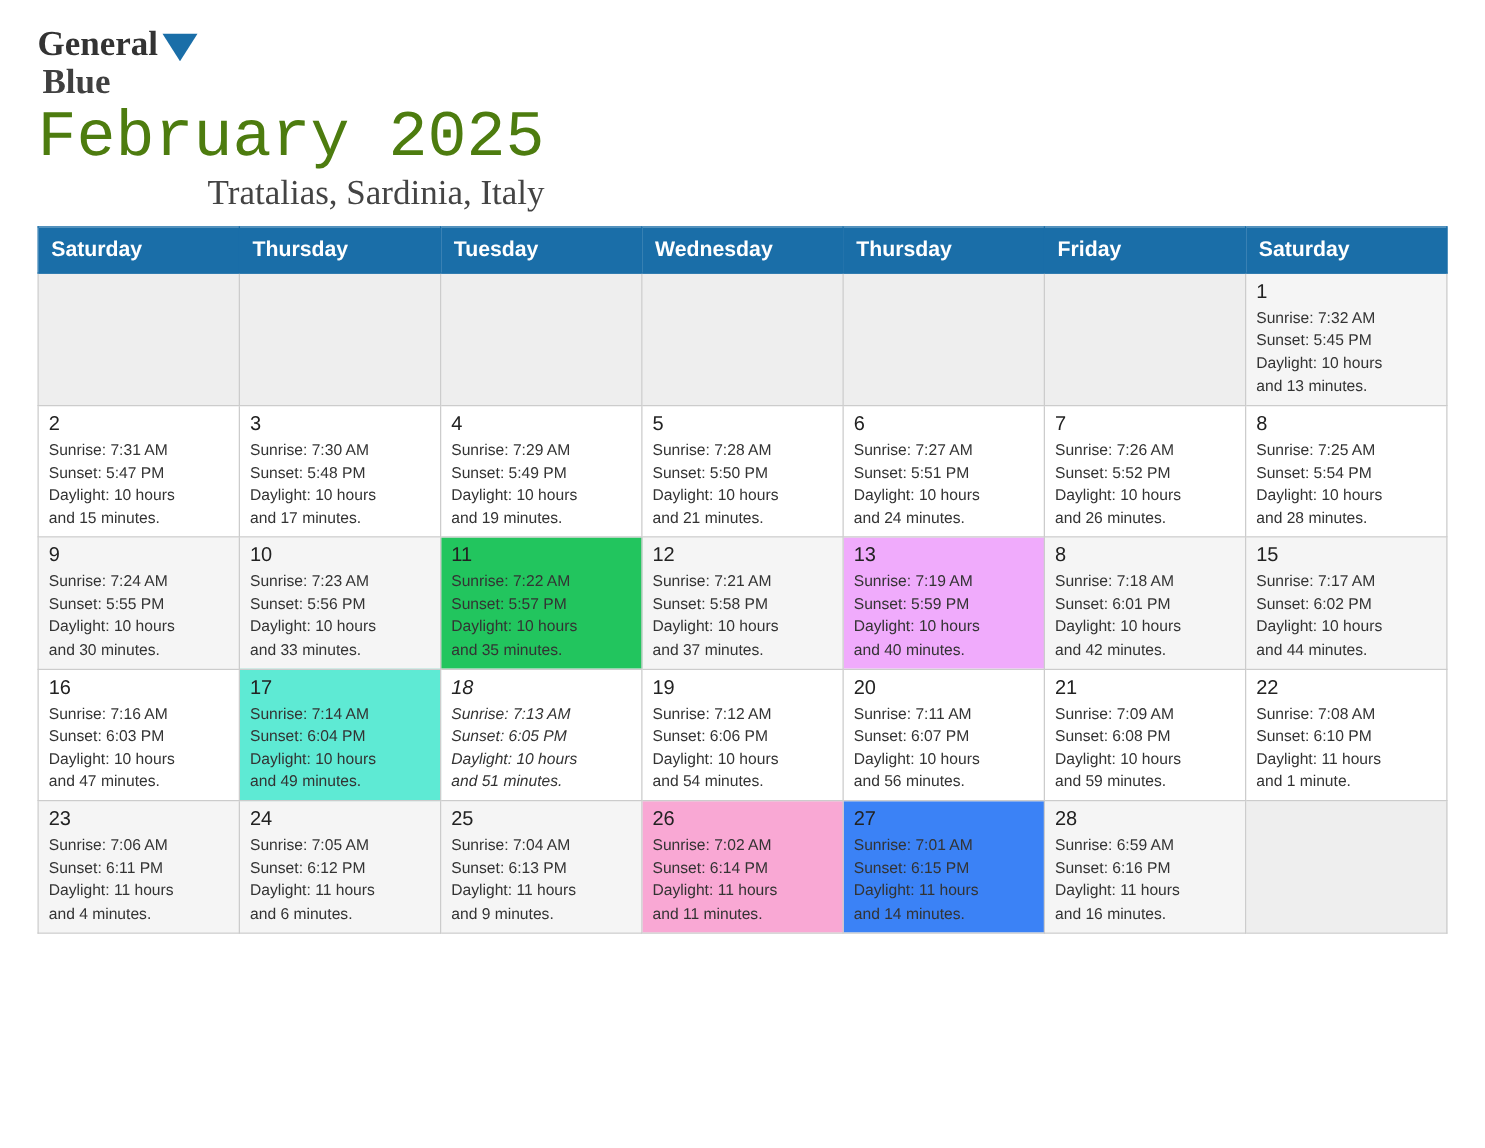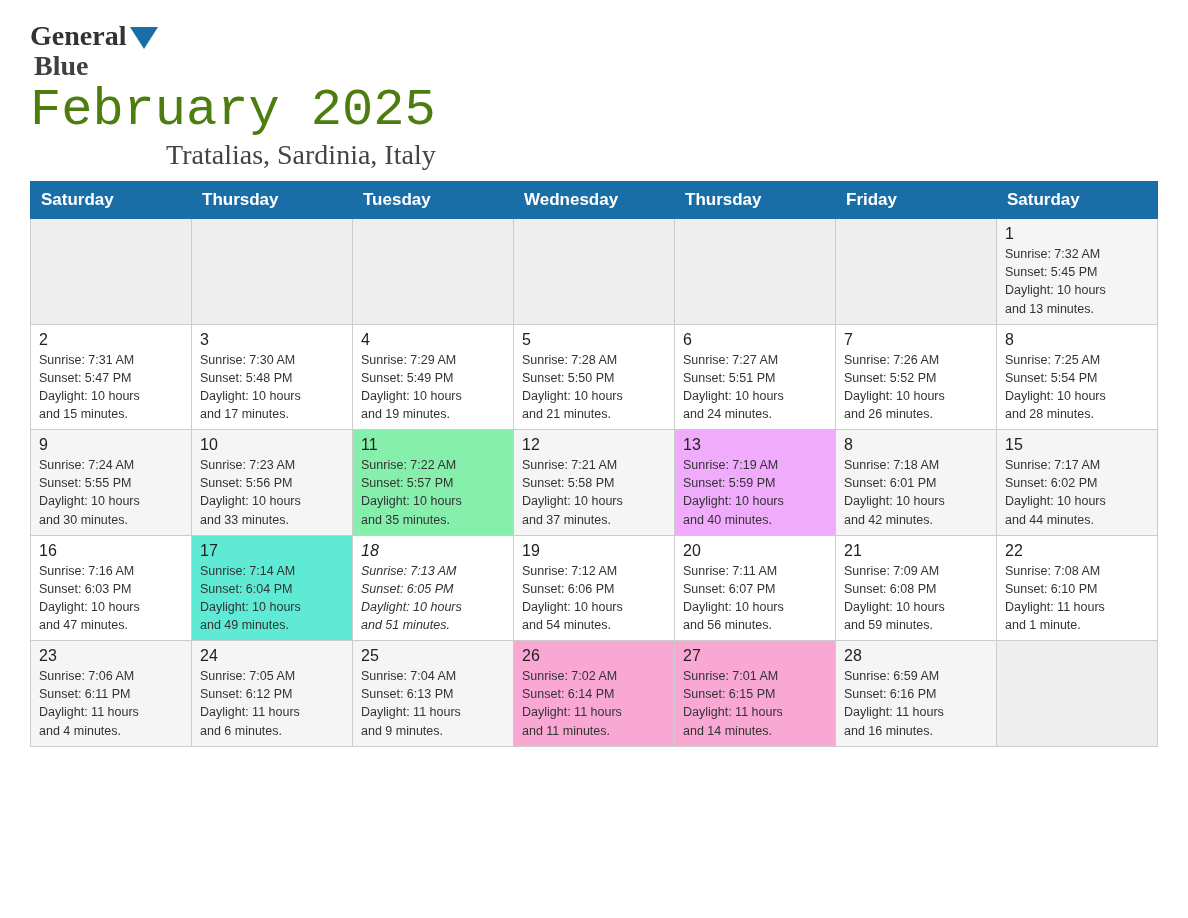--- a/index.html
+++ b/index.html
@@ -186,21 +186,21 @@
       </tr>
       <tr>
         <td style="background: rgb(245, 245, 245);">
           <span class="day-number">9</span>
           <div class="day-info">Sunrise: 7:24 AM<br>Sunset: 5:55 PM<br>Daylight: 10 hours<br>and 30 minutes.</div>
         </td>
         <td style="background: rgb(245, 245, 245);">
           <span class="day-number">10</span>
           <div class="day-info">Sunrise: 7:23 AM<br>Sunset: 5:56 PM<br>Daylight: 10 hours<br>and 33 minutes.</div>
         </td>
-        <td style="background: #86efac;">
+        <td style="background: #22c55e;">
           <span class="day-number">11</span>
           <div class="day-info">Sunrise: 7:22 AM<br>Sunset: 5:57 PM<br>Daylight: 10 hours<br>and 35 minutes.</div>
         </td>
         <td style="background: rgb(245, 245, 245);">
           <span class="day-number">12</span>
           <div class="day-info">Sunrise: 7:21 AM<br>Sunset: 5:58 PM<br>Daylight: 10 hours<br>and 37 minutes.</div>
         </td>
         <td style="background: #f0abfc;">
           <span class="day-number">13</span>
           <div class="day-info">Sunrise: 7:19 AM<br>Sunset: 5:59 PM<br>Daylight: 10 hours<br>and 40 minutes.</div>
@@ -254,21 +254,21 @@
           <div class="day-info">Sunrise: 7:05 AM<br>Sunset: 6:12 PM<br>Daylight: 11 hours<br>and 6 minutes.</div>
         </td>
         <td style="background: rgb(245, 245, 245);">
           <span class="day-number">25</span>
           <div class="day-info">Sunrise: 7:04 AM<br>Sunset: 6:13 PM<br>Daylight: 11 hours<br>and 9 minutes.</div>
         </td>
         <td style="background: #f9a8d4;">
           <span class="day-number">26</span>
           <div class="day-info">Sunrise: 7:02 AM<br>Sunset: 6:14 PM<br>Daylight: 11 hours<br>and 11 minutes.</div>
         </td>
-        <td style="background: #f9a8d4;">
+        <td style="background: #3b82f6;">
           <span class="day-number">27</span>
           <div class="day-info">Sunrise: 7:01 AM<br>Sunset: 6:15 PM<br>Daylight: 11 hours<br>and 14 minutes.</div>
         </td>
         <td style="background: rgb(245, 245, 245);">
           <span class="day-number">28</span>
           <div class="day-info">Sunrise: 6:59 AM<br>Sunset: 6:16 PM<br>Daylight: 11 hours<br>and 16 minutes.</div>
         </td>
         <td style="background: rgb(238, 238, 238);"></td>
       </tr>
     </tbody>

